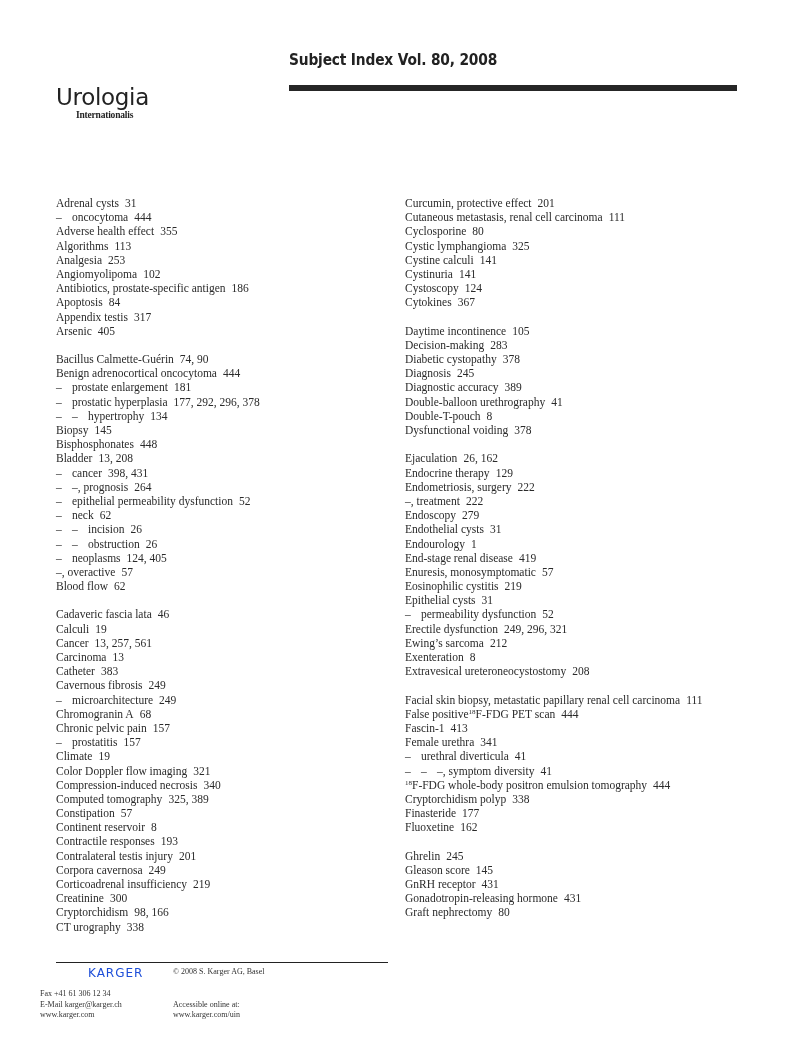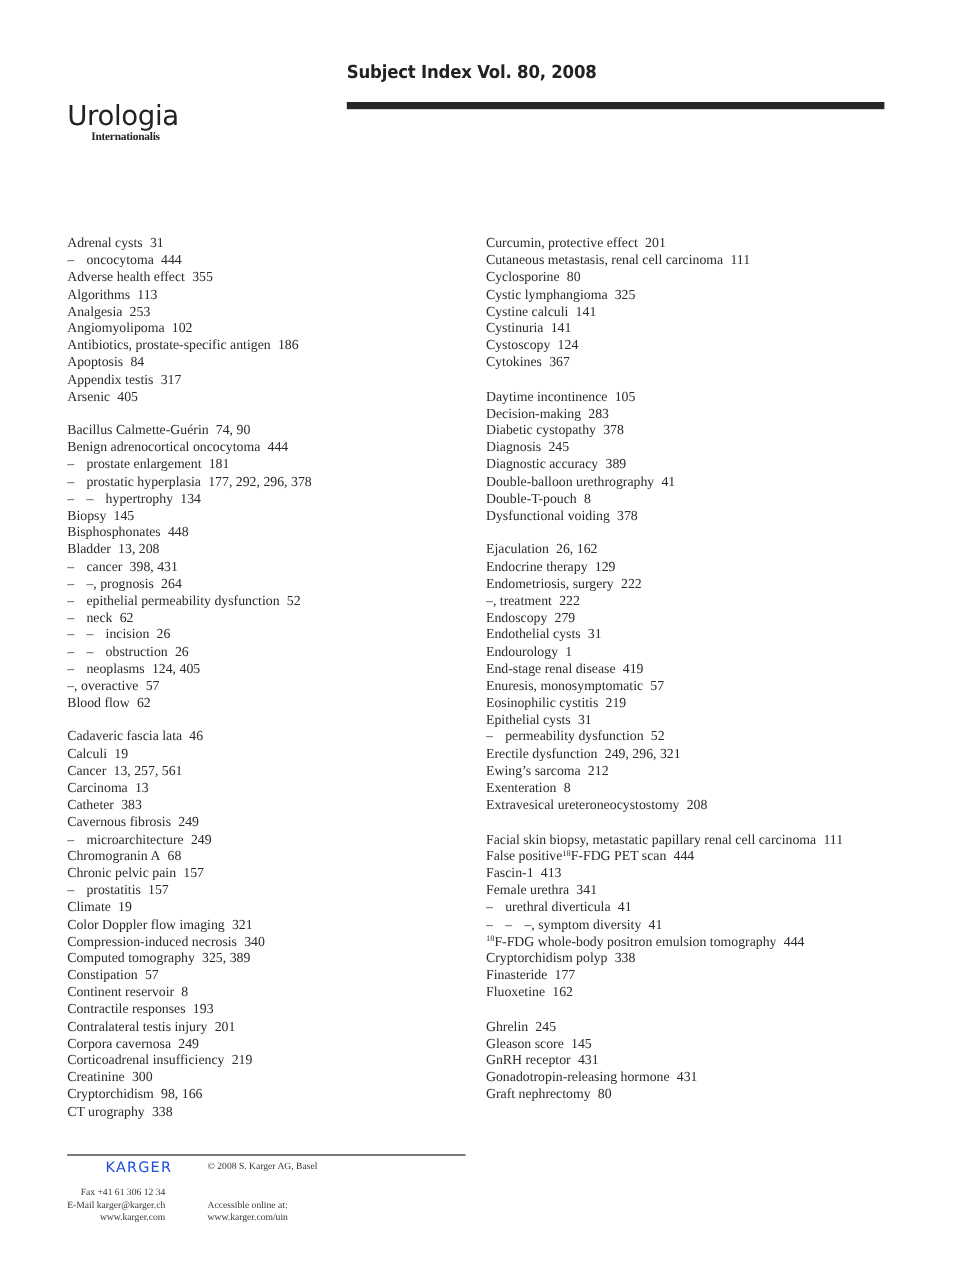--- a/index.html
+++ b/index.html
@@ -139,21 +139,21 @@
     <div class="entry"><span>Ghrelin</span><span class="pages">245</span></div>
     <div class="entry"><span>Gleason score</span><span class="pages">145</span></div>
     <div class="entry"><span>GnRH receptor</span><span class="pages">431</span></div>
     <div class="entry"><span>Gonadotropin-releasing hormone</span><span class="pages">431</span></div>
     <div class="entry"><span>Graft nephrectomy</span><span class="pages">80</span></div>
   </div>
 
 <div class="footer-rule"></div>
 <div class="karger-logo">KARGER</div>
 <div class="footer-text" style="left:173px; top:967px;">© 2008 S. Karger AG, Basel</div>
-<div class="footer-text" style="left:56px; top:989px;text-align:right;">
+<div class="footer-text" style="left:40px; top:989px;">
   <div>Fax +41 61 306 12 34</div>
   <div>E-Mail karger@karger.ch</div>
   <div>www.karger.com</div>
 </div>
 <div class="footer-text" style="left:173px; top:999.5px;">
   <div>Accessible online at:</div>
   <div>www.karger.com/uin</div>
 </div>
 
 </body></html>

